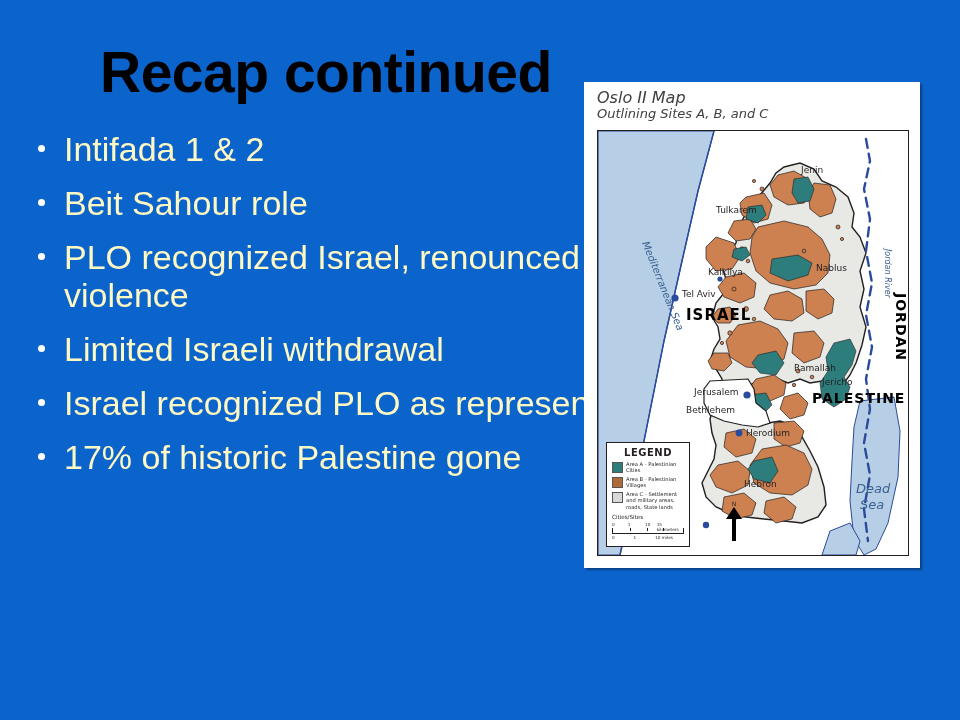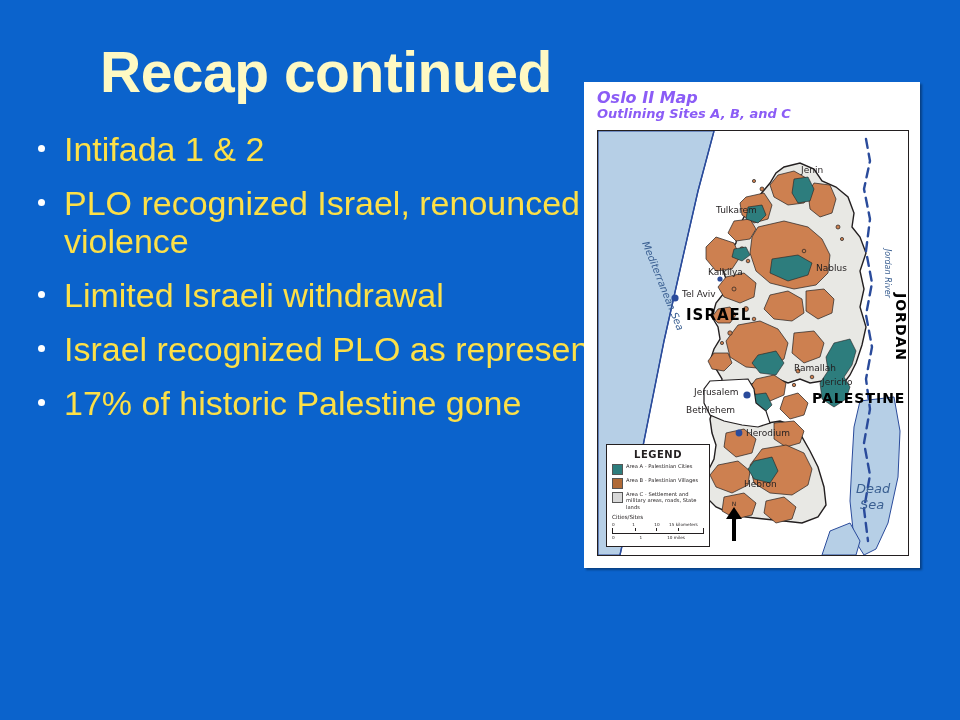--- a/index.html
+++ b/index.html
@@ -18,39 +18,39 @@
   }
 
   
   #slide-title {
     position: absolute;
     left: 100px;
     top: 44px;
     width: 500px;
     font-size: 57px;
     font-weight: bold;
-    color: #fef9c3;
+    color: #000000;
     letter-spacing: -0.5px;
     line-height: 1.0;
     white-space: nowrap;
   }
 
   
   #bullet-list {
     position: absolute;
     left: 30px;
     top: 130px;
     width: 560px;
     margin: 0;
     padding: 0;
     list-style: none;
   }
   #bullet-list li {
     position: relative;
-    color: #fde047;
+    color: #fef9c3;
     font-size: 34px;
     line-height: 1.12;
     padding-left: 34px;
     margin-bottom: 16px;
   }
   #bullet-list li .bullet-dot {
     position: absolute;
     left: 8px;
     top: 0.44em;
     width: 7px;
@@ -69,24 +69,24 @@
     top: 82px;
     width: 336px;
     height: 486px;
     background: #ffffff;
     box-shadow: 2px 2px 2px rgba(0,0,0,0.35);
   }
   #map-title-block {
     position: absolute;
     left: 13px;
     top: 8px;
-    color: #8b5cf6;
+    color: #404040;
     font-family: "DejaVu Sans", sans-serif;
     font-style: italic;
-    font-weight: bold;
+    font-weight: normal;
     line-height: 1.05;
   }
   #map-title-main { font-size: 16px; display: block; }
   #map-title-sub  { font-size: 13px; display: block; }
 
   #map-frame {
     position: absolute;
     left: 13px;
     top: 48px;
     width: 310px;
@@ -111,21 +111,21 @@
     font-weight: bold;
     fill: #000000;
     letter-spacing: 1px;
   }
 
   
   #legend-box {
     position: absolute;
     left: 8px;
     bottom: 8px;
-    width: 104px;
+    width: 84px;
     background: #ffffff;
     border: 1px solid #231f20;
     padding: 4px 5px 5px 5px;
     box-sizing: border-box;
     font-family: "DejaVu Sans", sans-serif;
   }
   #legend-title {
     text-align: center;
     font-weight: bold;
     font-size: 10px;
@@ -195,20 +195,24 @@
 <body>
 
 <div id="slide">
 
   <div id="slide-title">Recap continued</div>
 
   <ul id="bullet-list">
     <li>
       <span class="bullet-dot"></span>
       <span>Intifada 1 &amp; 2</span>
+    </li>
+    <li>
+      <span class="bullet-dot"></span>
+      <span>Beit Sahour role</span>
     </li>
     <li>
       <span class="bullet-dot"></span>
       <span>PLO recognized Israel, renounced violence</span>
     </li>
     <li>
       <span class="bullet-dot"></span>
       <span>Limited Israeli withdrawal</span>
     </li>
     <li class="wide">

